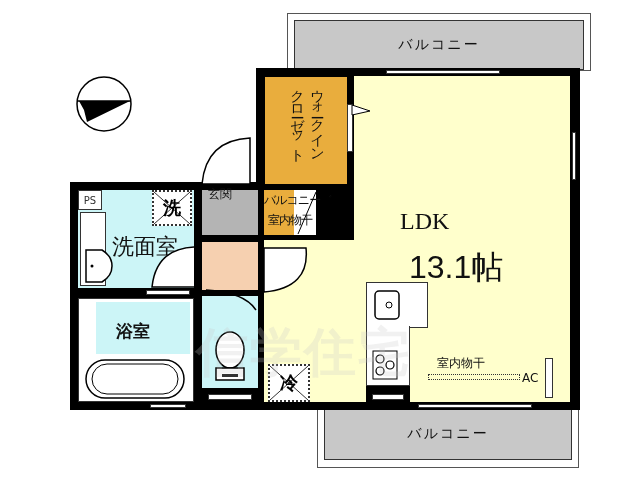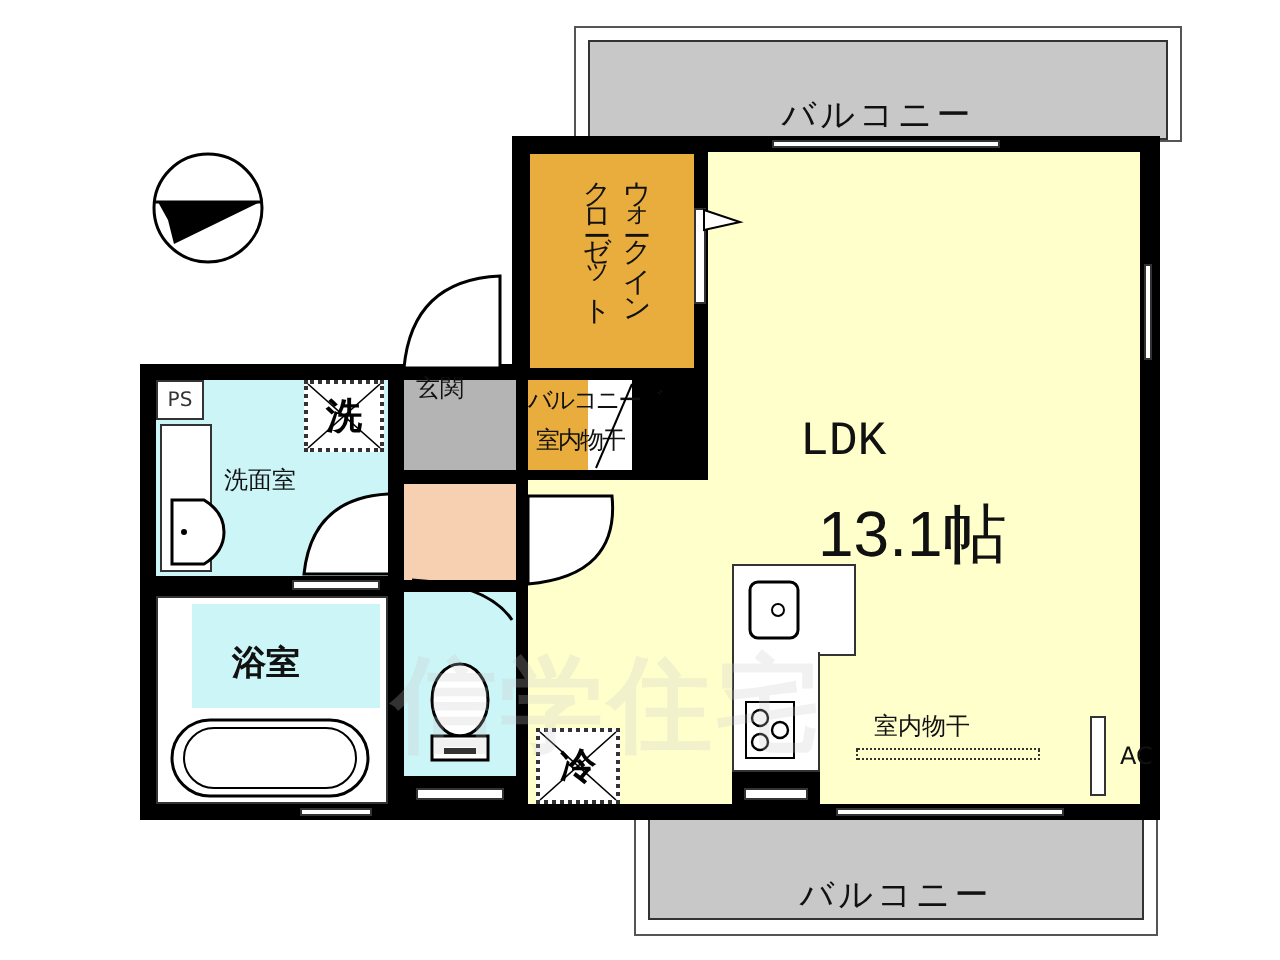--- a/index.html
+++ b/index.html
@@ -1,20 +1,20 @@
 <!DOCTYPE html>
 <html><head>
 <meta charset="utf-8">
 <style>
   html, body { margin:0; padding:0; background:#ffffff; }
   body { width:640px; height:480px; position:relative; overflow:hidden; font-family:"DejaVu Sans", sans-serif; }
   .abs { position:absolute; box-sizing:border-box; }
   .wall { background:#000; }
   .balcony-outer { border:1px solid #555; background:#fff; }
-  .balcony { background:#c8c8c8; border:1px solid #333; display:flex; align-items:flex-end; justify-content:center; font-size:17px; color:#111; letter-spacing:2px; }
+  .balcony { background:#c8c8c8; border:1px solid #333; display:flex; align-items:center; justify-content:center; font-size:14px; color:#111; letter-spacing:2px; }
   .ldk { background:#ffffcc; }
   .wic { background:#e9ad3d; }
   .wash { background:#ccf5f7; }
   .genkan { background:#b4b4b4; }
   .hall { background:#f6d0b0; }
   .label { color:#111; white-space:nowrap; }
   .vert { writing-mode:vertical-rl; text-orientation:upright; font-size:14px; line-height:16px; letter-spacing:-1px; }
   .window { background:#fff; border:1px solid #333; }
   .dashed-box { border:2px dotted #333; }
   svg { position:absolute; overflow:visible; }
@@ -72,21 +72,21 @@
   <path d="M2,2 L18,2 Q28,8 28,18 Q28,28 18,34 L2,34 Z" fill="#fff" stroke="#000" stroke-width="1.5"></path>
   <circle cx="8" cy="18" r="1.5" fill="#000"></circle>
 </svg>
 <div class="abs dashed-box" style="left:152px;top:190px;width:40px;height:36px;background:#fff;display:flex;align-items:center;justify-content:center;font-size:18px;">
   <svg style="left:0;top:0;" width="36" height="32">
       <line x1="0" y1="0" x2="36" y2="32" stroke="#000" stroke-width="0.8"></line>
       <line x1="36" y1="0" x2="0" y2="32" stroke="#000" stroke-width="0.8"></line>
     </svg>
   <span style="position:relative;font-weight:bold;">洗</span>
 </div>
-<div class="abs label" style="left:112px;top:232px;font-size:12px;">洗面室</div>
+<div class="abs label" style="left:112px;top:232px;font-size:22px;">洗面室</div>
 <svg style="left:150px;top:245px;" width="46" height="45">
   <path d="M44,2 Q6,4 2,42 L44,42" fill="#fff" stroke="#000" stroke-width="1.5"></path>
 </svg>
 
 <div class="abs" style="left:78px;top:298px;width:116px;height:104px;background:#fff;border:1px solid #333;"></div>
 <div class="abs wash" style="left:96px;top:302px;width:94px;height:52px;"></div>
 <div class="abs label" style="left:116px;top:320px;font-size:17px;font-weight:bold;">浴室</div>
 <svg style="left:84px;top:358px;" width="104" height="42">
   <rect x="2" y="2" width="98" height="38" rx="19" fill="#fff" stroke="#000" stroke-width="1.5"></rect>
   <rect x="8" y="6" width="86" height="30" rx="15" fill="#fff" stroke="#000" stroke-width="1"></rect>
@@ -128,26 +128,26 @@
   <rect x="1" y="1" width="24" height="28" rx="4" fill="#fff" stroke="#000" stroke-width="1.5"></rect>
   <circle cx="15" cy="15" r="3" fill="#fff" stroke="#000" stroke-width="1"></circle>
 </svg>
 <svg style="left:372px;top:350px;" width="28" height="32">
   <rect x="1" y="1" width="24" height="28" fill="#fff" stroke="#000" stroke-width="1"></rect>
   <circle cx="8" cy="9" r="4" fill="#fff" stroke="#000" stroke-width="1.2"></circle>
   <circle cx="18" cy="15" r="4" fill="#fff" stroke="#000" stroke-width="1.2"></circle>
   <circle cx="8" cy="21" r="4" fill="#fff" stroke="#000" stroke-width="1.2"></circle>
 </svg>
 
-<div class="abs label" style="left:400px;top:208px;font-size:24px;font-family:Liberation Mono, monospace;">LDK</div>
+<div class="abs label" style="left:400px;top:208px;font-size:24px;font-family:Liberation Serif, serif;">LDK</div>
 <div class="abs label" style="left:409px;top:246px;font-size:32px;font-family:Liberation Sans, sans-serif;">13.1帖</div>
 
 <div class="abs label" style="left:437px;top:355px;font-size:12px;">室内物干</div>
 <div class="abs" style="left:428px;top:374px;width:92px;height:6px;border:1px dotted #333;"></div>
-<div class="abs label" style="left:522px;top:371px;font-size:12px;margin-left:38px;">AC</div>
+<div class="abs label" style="left:522px;top:371px;font-size:12px;">AC</div>
 <div class="abs window" style="left:545px;top:358px;width:8px;height:40px;"></div>
 
 <div class="abs window" style="left:386px;top:70px;width:114px;height:4px;"></div>
 <div class="abs window" style="left:418px;top:404px;width:114px;height:4px;"></div>
 <div class="abs window" style="left:572px;top:132px;width:4px;height:48px;"></div>
 <div class="abs window" style="left:150px;top:404px;width:36px;height:4px;"></div>
 <div class="abs window" style="left:372px;top:394px;width:32px;height:6px;"></div>
 <div class="abs window" style="left:208px;top:394px;width:44px;height:6px;"></div>
 <div class="abs window" style="left:146px;top:290px;width:44px;height:5px;"></div>
 

